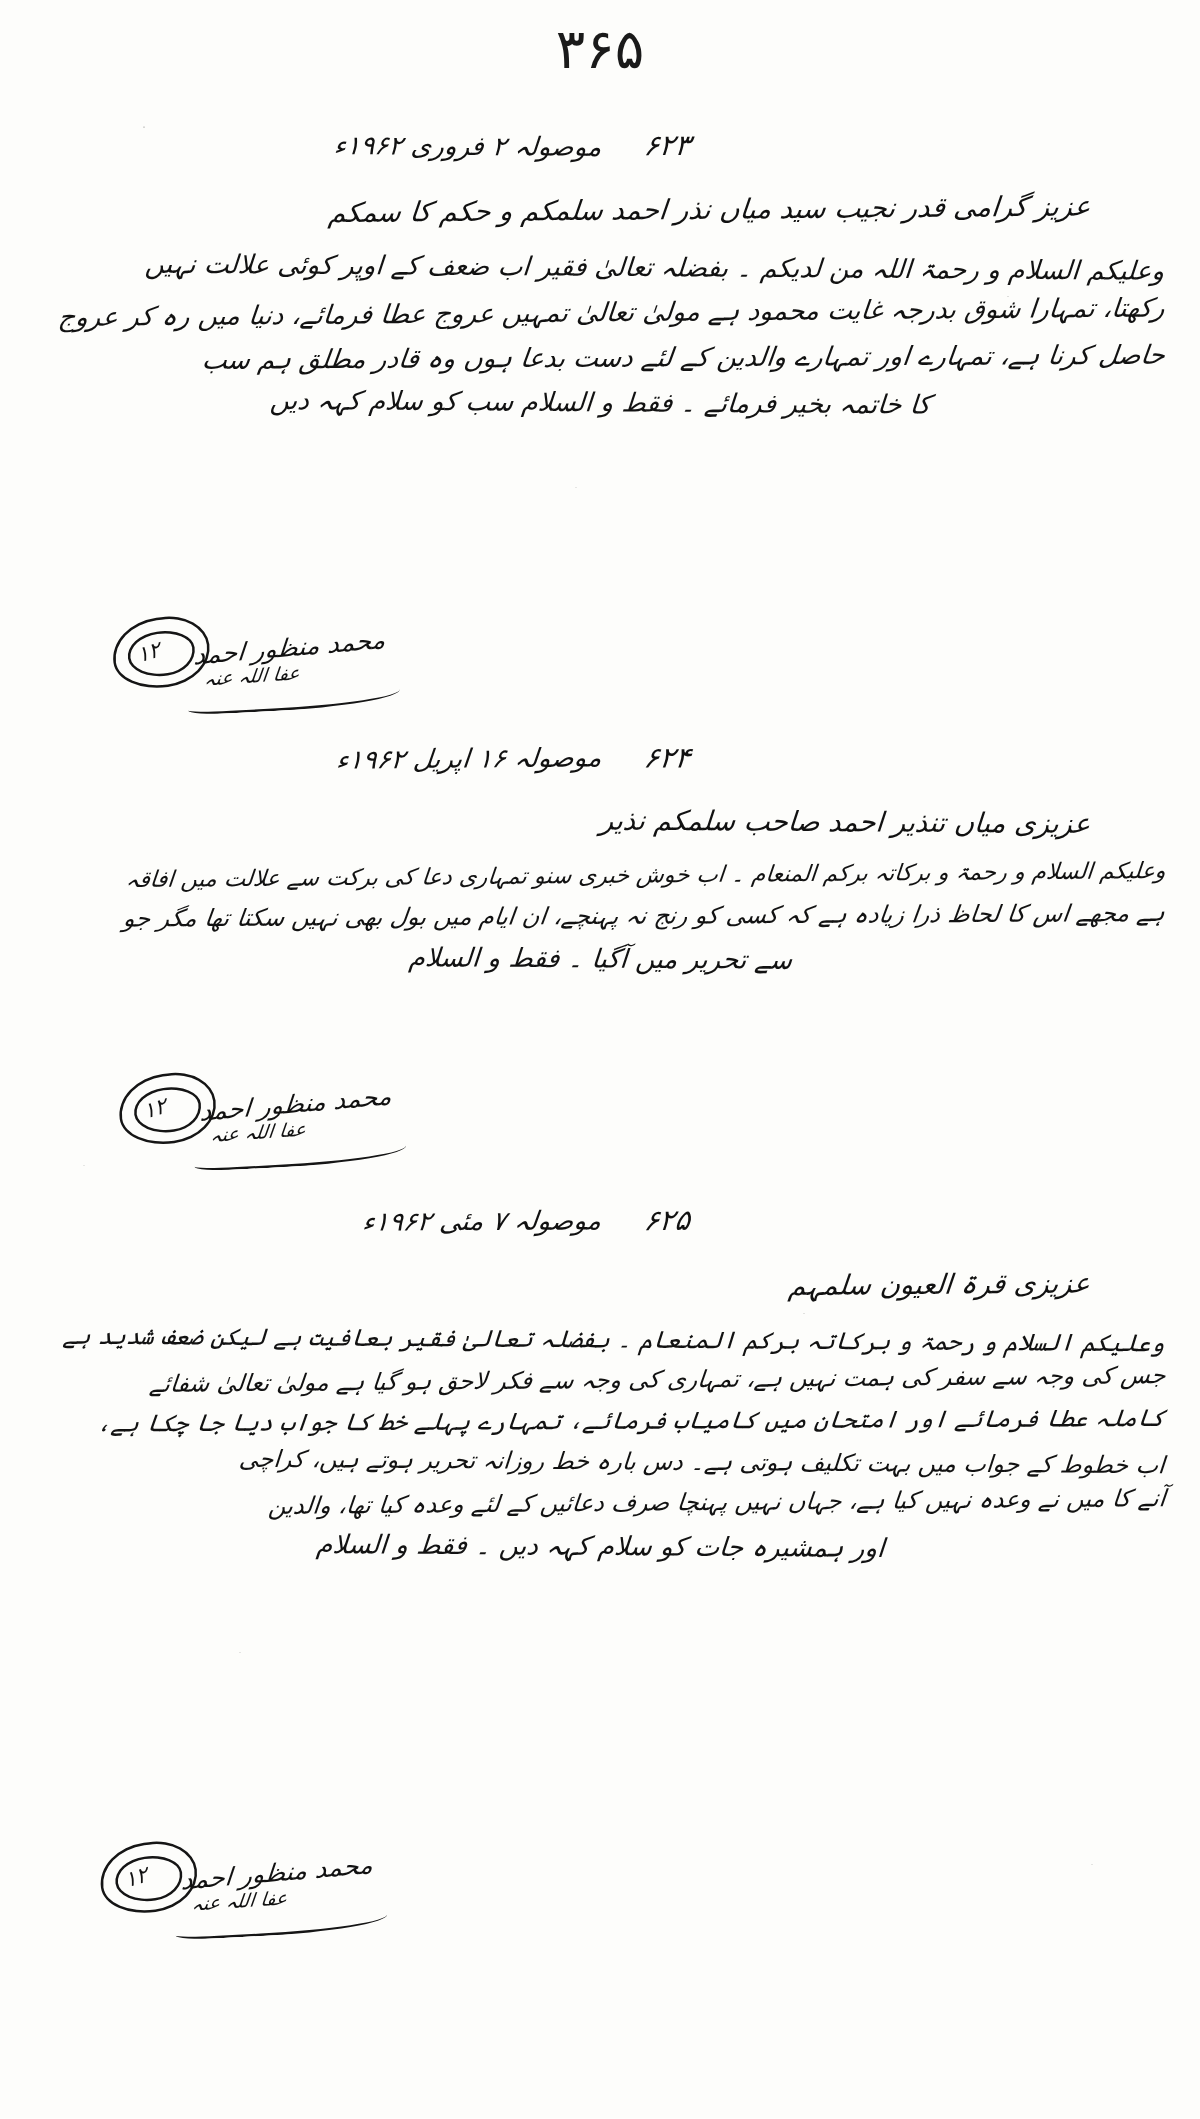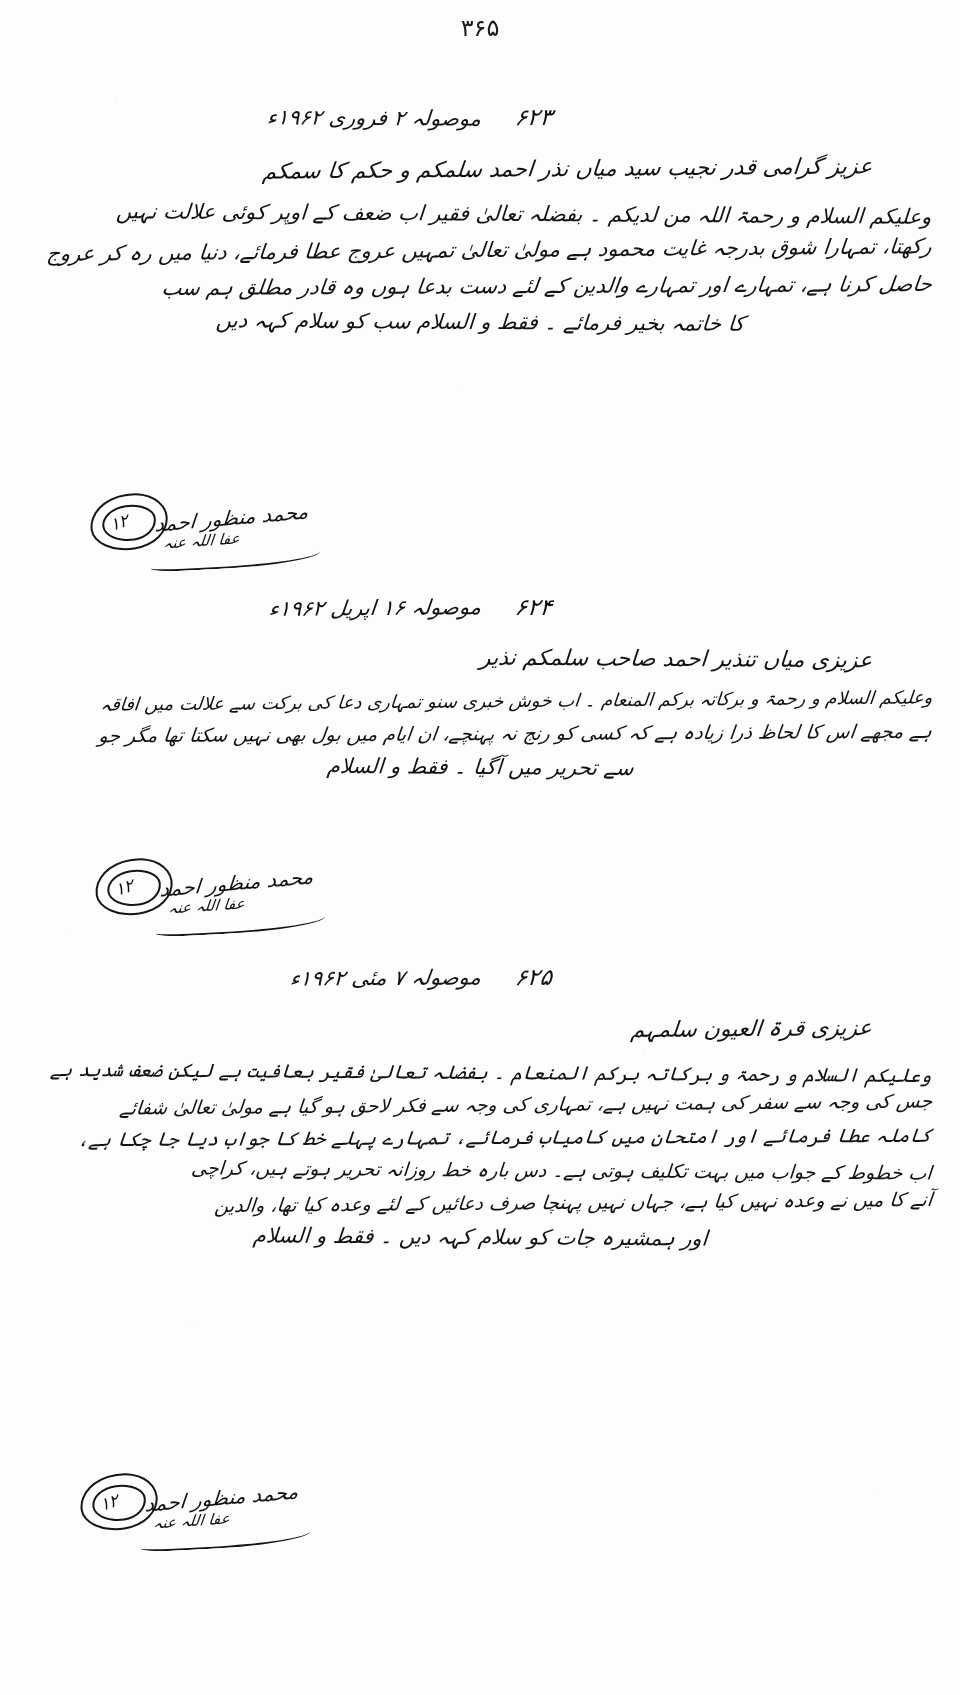--- a/index.html
+++ b/index.html
@@ -33,21 +33,21 @@
       radial-gradient(circle at 91% 88%, rgba(0,0,0,0.20) 0.6px, transparent 0.7px),
       radial-gradient(circle at 48% 23%, rgba(0,0,0,0.18) 0.5px, transparent 0.6px),
       radial-gradient(circle at 7% 55%, rgba(0,0,0,0.18) 0.5px, transparent 0.6px);
   }
   .page-number {
     position: absolute;
     top: 14px;
     left: 0;
     width: 960px;
     text-align: center;
-    font-size: 24px;
+    font-size: 44px;
     letter-spacing: 1px;
     font-family: "DejaVu Sans", sans-serif;
     color: #1a1a1a;
   }
 
   
   .letter {
     position: absolute;
     left: 28px;
     width: 904px;

